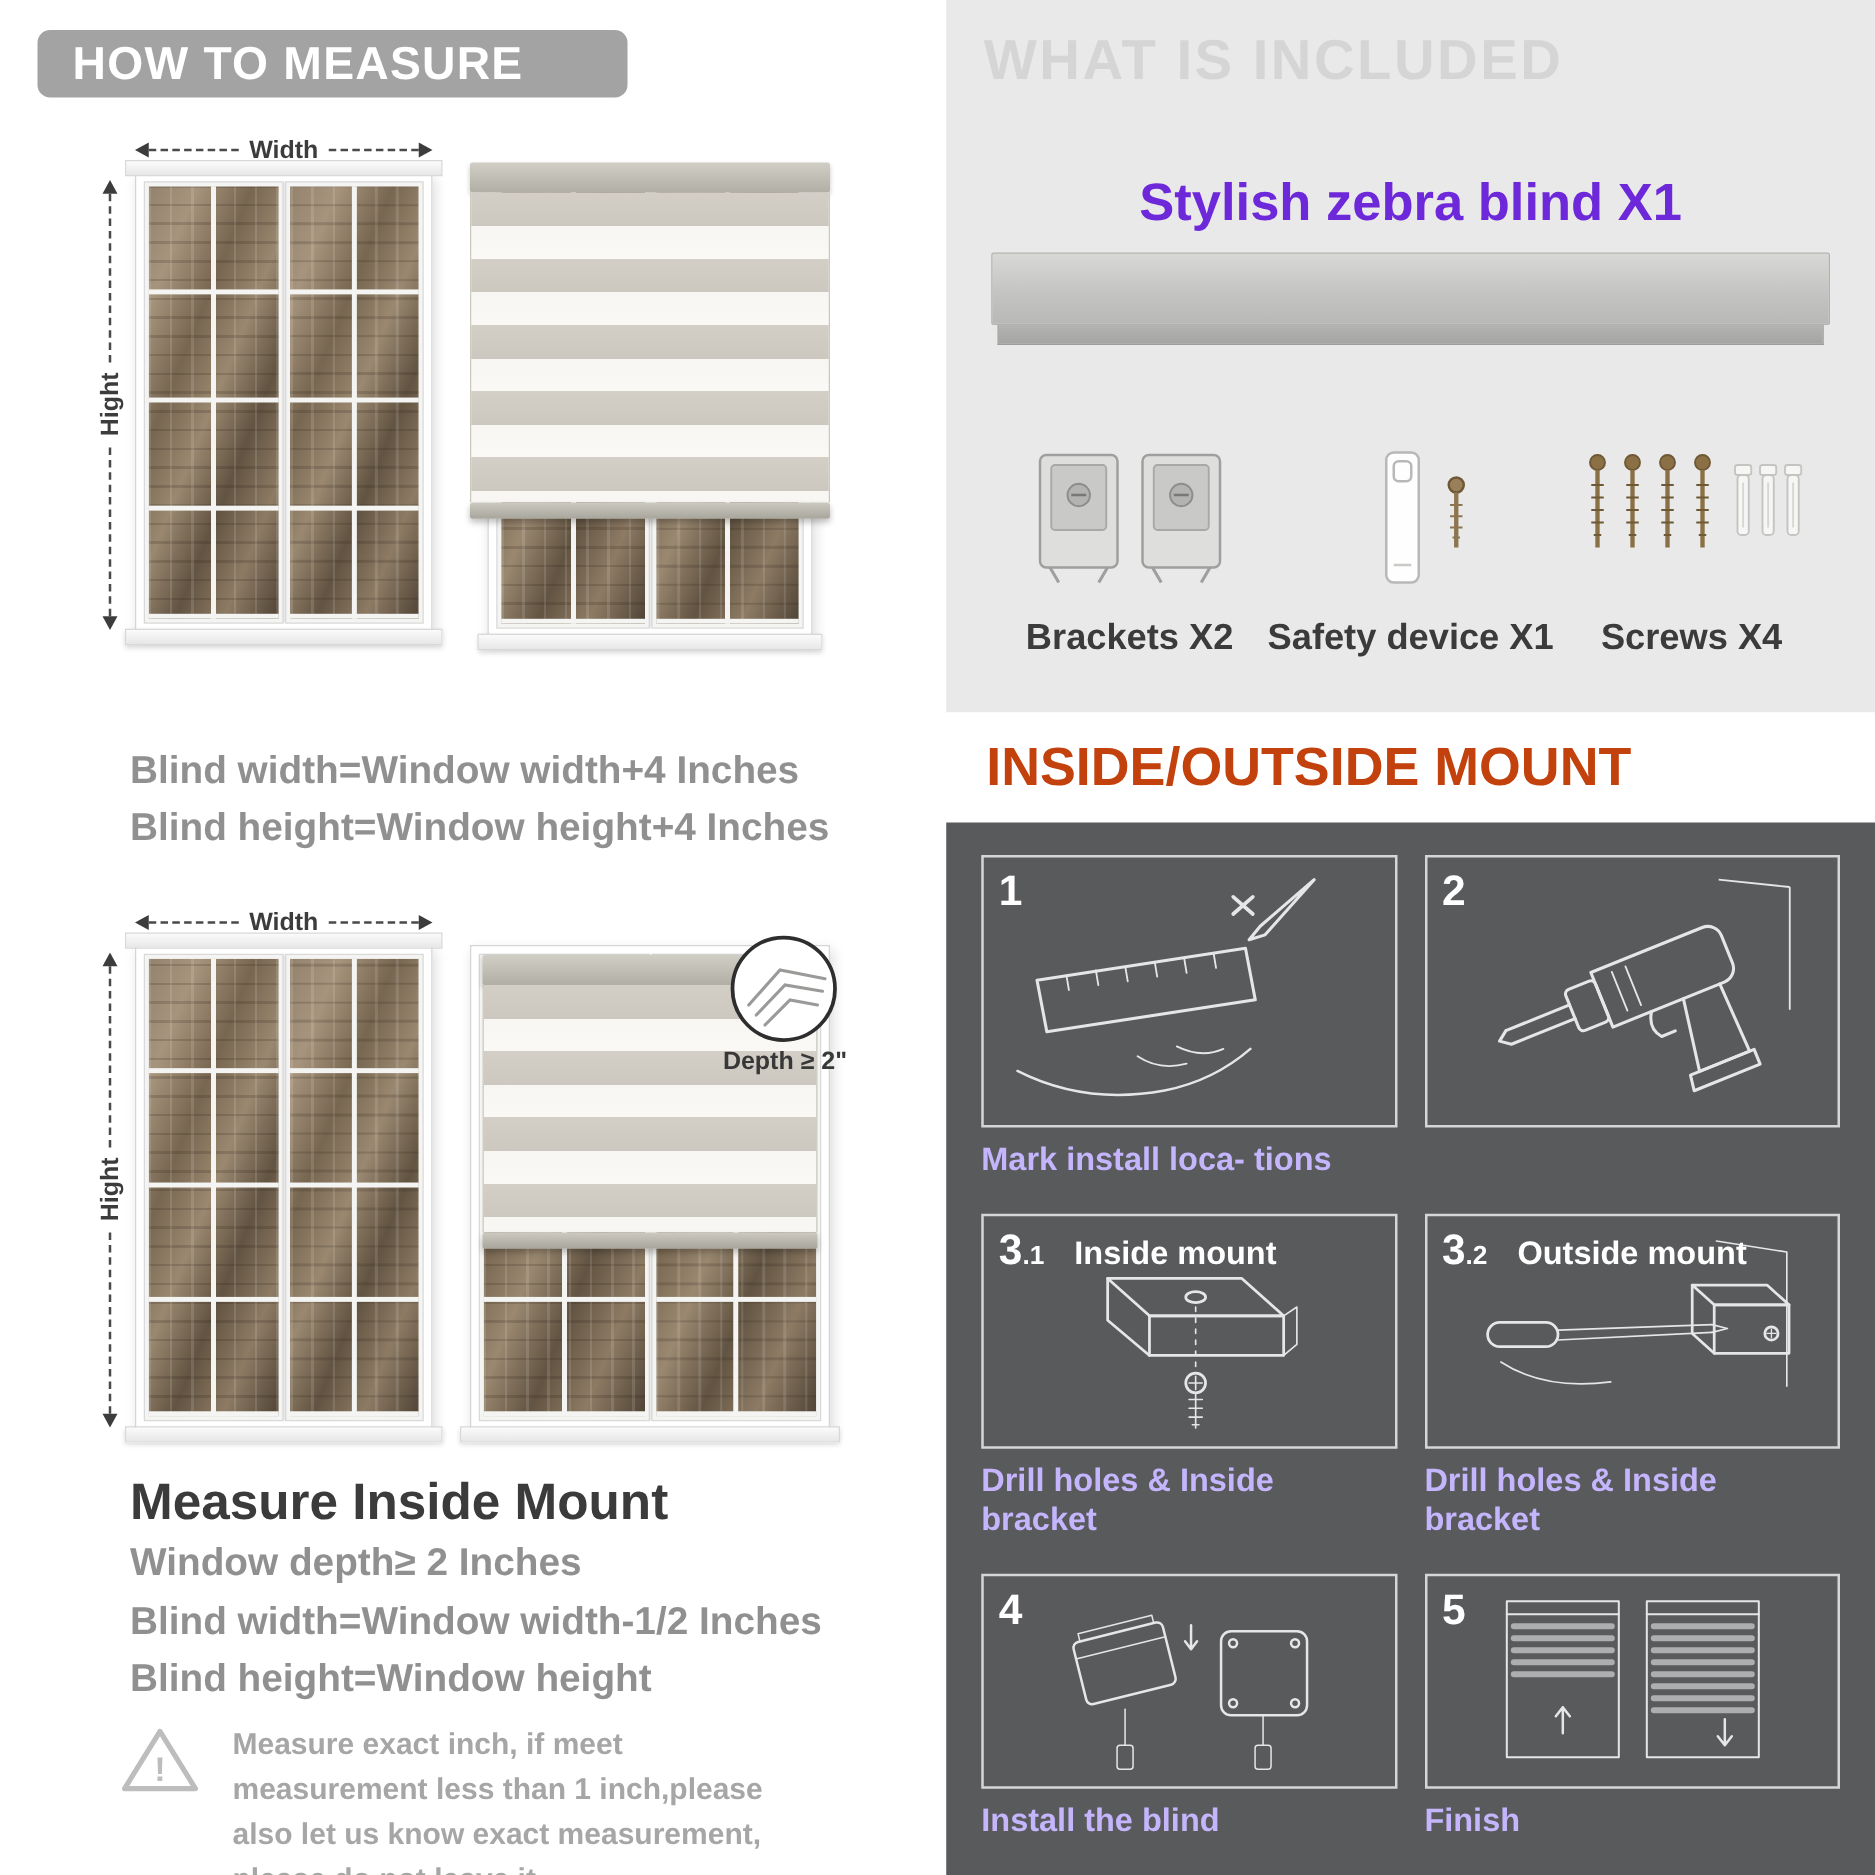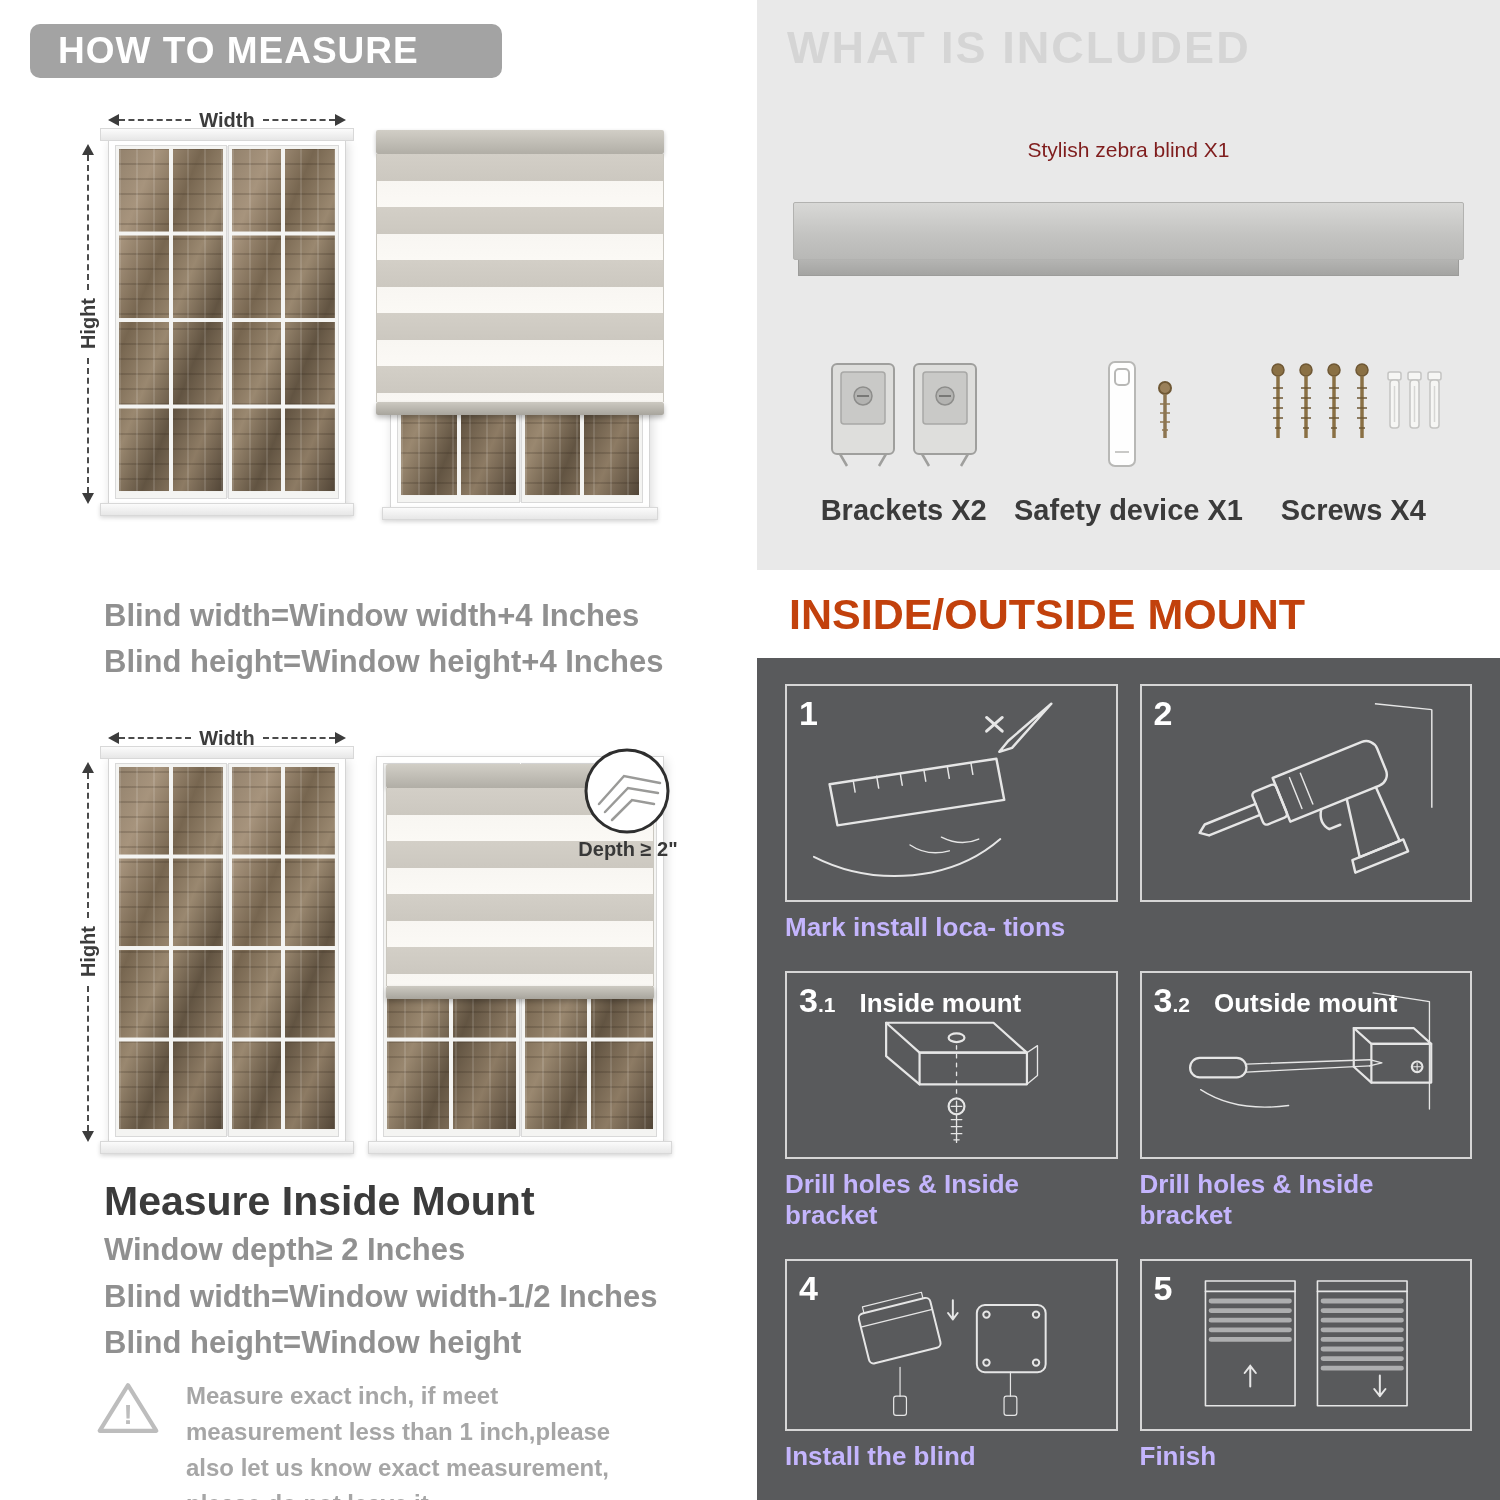--- a/index.html
+++ b/index.html
@@ -61,21 +61,21 @@
   .depth-circle{position:absolute;width:90px;height:90px;z-index:4;}
   .depth-label{position:absolute;font-size:20px;font-weight:700;color:#383838;z-index:4;text-align:center;}
 
   .warning{position:absolute;left:96px;top:1378px;width:566px;display:flex;gap:26px;align-items:flex-start;}
   .warning-text{font-size:24px;font-weight:700;color:#a6a6a6;line-height:1.5;width:462px;}
 
   
   .right-panel{position:absolute;left:757px;top:0;width:743px;height:1500px;}
   .included{position:absolute;left:0;top:0;width:100%;height:570px;background:#e9e9e9;}
   .inc-header{position:absolute;left:30px;top:22px;font-size:45px;font-weight:700;color:#d5d5d5;letter-spacing:2px;}
-  .blind-label{position:absolute;left:0;top:138px;width:100%;text-align:center;font-size:21px;font-weight:400;color:#7f1d1d;}
+  .blind-label{position:absolute;left:0;top:138px;width:100%;text-align:center;font-size:42px;font-weight:700;color:#6d28d9;}
   .headrail{position:absolute;left:36px;right:36px;top:202px;}
   .rail-main{height:58px;background:linear-gradient(180deg,#d8d8d6 0%,#c4c4c2 55%,#b8b8b6 100%);
              border:1px solid #b2b2b0;border-radius:2px;}
   .rail-lip{height:16px;margin:0 5px;background:linear-gradient(180deg,#b4b4b2,#a4a4a2);
             border:1px solid #9c9c9a;border-top:none;}
   .inc-items{position:absolute;left:36px;right:36px;top:326px;display:flex;justify-content:space-between;}
   .inc-item{display:flex;flex-direction:column;align-items:center;justify-content:space-between;width:33%;}
   .inc-item .graphic{height:152px;display:flex;align-items:flex-end;justify-content:center;}
   .inc-label{margin-top:16px;font-size:29px;font-weight:700;color:#3b3b3b;white-space:nowrap;}
 

